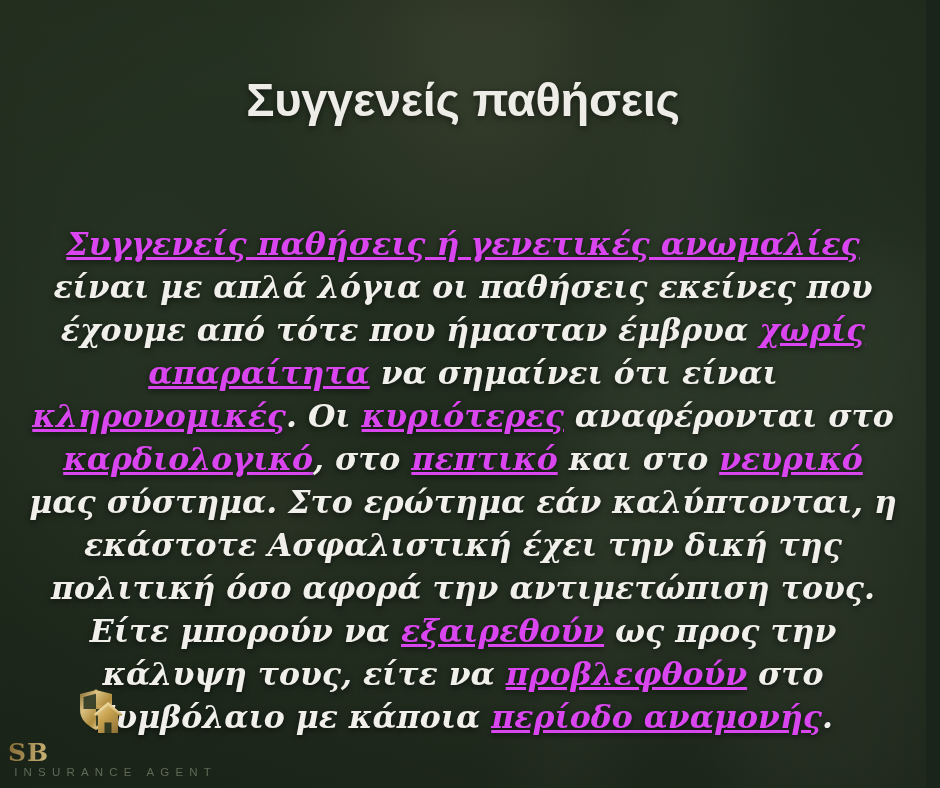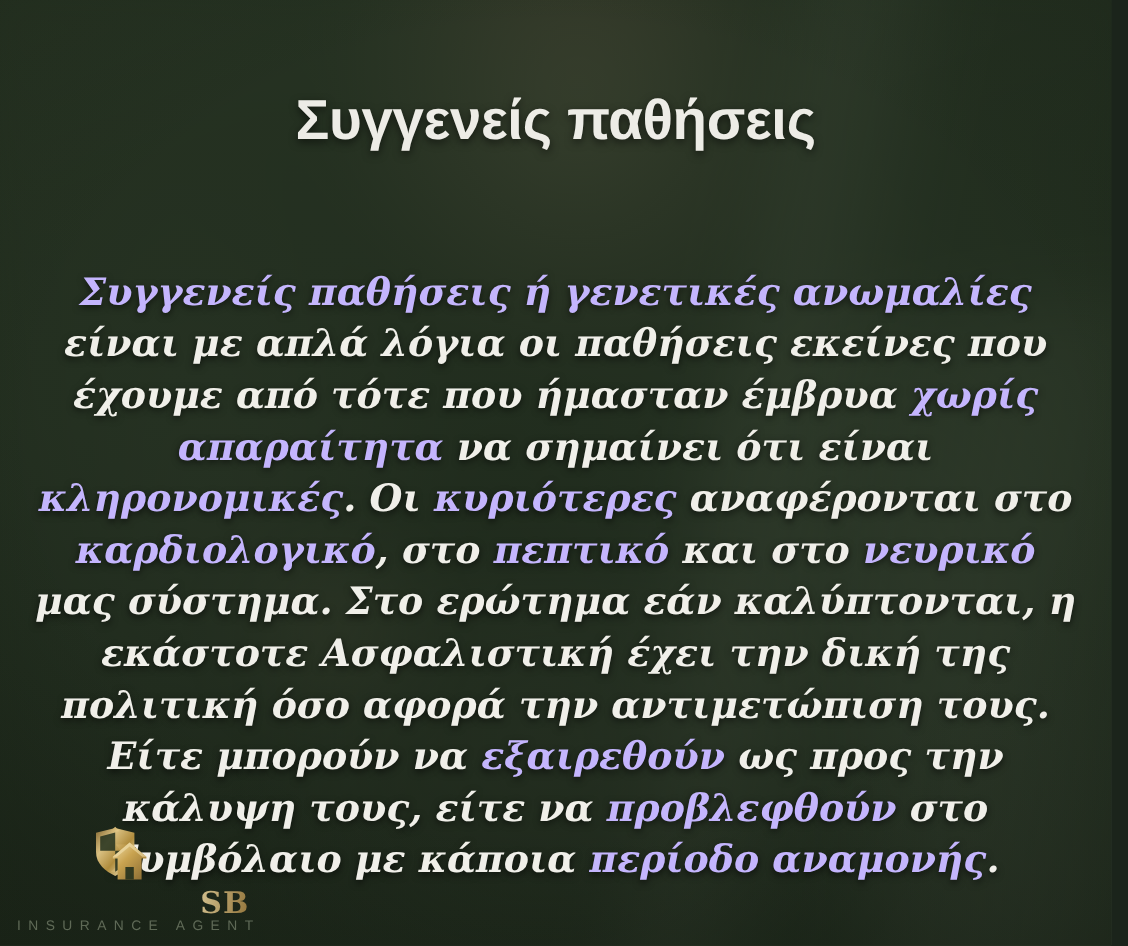--- a/index.html
+++ b/index.html
@@ -105,21 +105,22 @@
     text-align: center;
     font-family: "DejaVu Serif", "Liberation Serif", serif;
     font-style: italic;
     font-weight: bold;
     font-size: 31.5px;
     line-height: 43px;
     color: #f0efe9;
     text-shadow: 0 2px 6px rgba(0,0,0,0.6);
   }
   .body-text .hl {
-    color: #c4b5fd;
+    color: #d946ef;
+    text-decoration: underline;
   }
 
   
   .logo {
     position: absolute;
     left: 8px;
     bottom: 14px;
     width: 200px;
     height: 86px;
   }
@@ -127,21 +128,21 @@
     position: absolute;
     left: 62px;
     top: 0;
     width: 72px;
     height: 54px;
   }
   .logo-monogram {
     position: absolute;
     left: 0; right: 0;
     top: 50px;
-    text-align: right;
+    text-align: left;
     font-family: "DejaVu Serif", "Liberation Serif", serif;
     font-weight: bold;
     font-size: 25px;
     letter-spacing: 1px;
     background: linear-gradient(100deg, #8d6f35 0%, #e8cf8e 25%, #c9a250 50%, #f3e2b0 72%, #9c7a3c 100%);
     -webkit-background-clip: text;
     background-clip: text;
     color: transparent;
     opacity: 0.92;
   }

